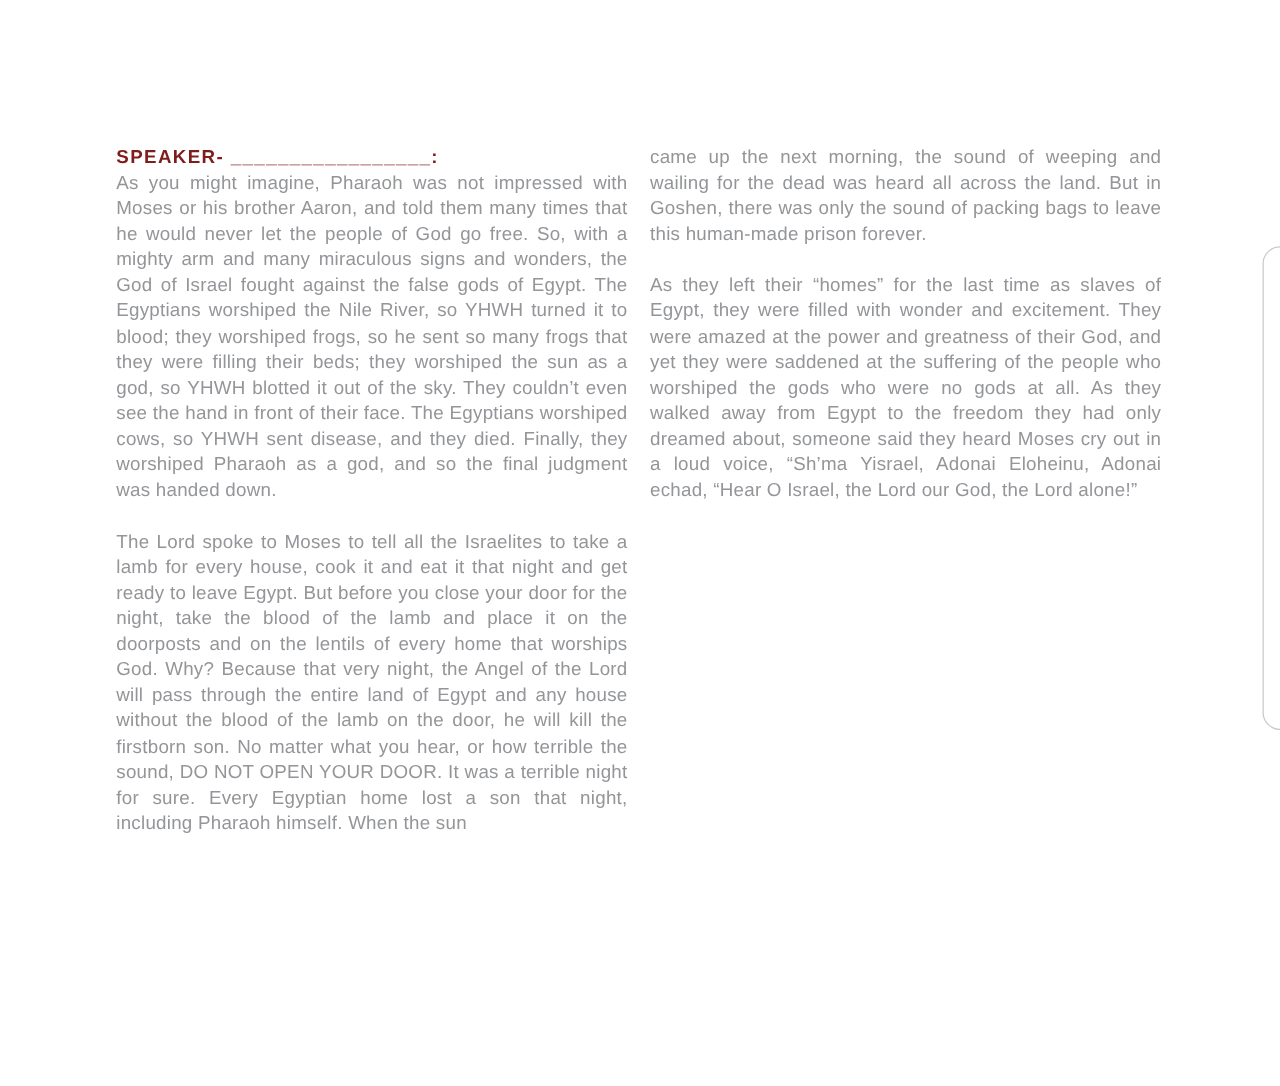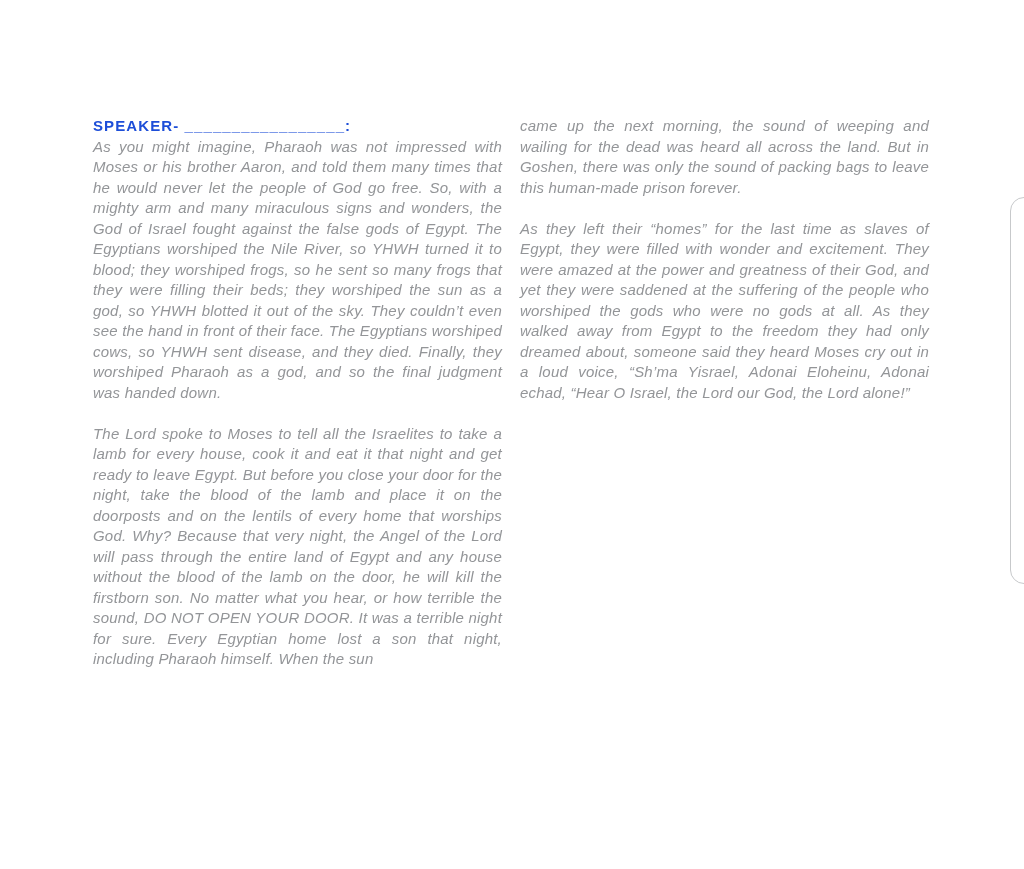--- a/index.html
+++ b/index.html
@@ -18,27 +18,26 @@
     font-size: 15px;
     line-height: 20.5px;
     color: #939598;
     text-align: justify;
     letter-spacing: 0.2px;
   }
   #col-left  { left: 93px; }
   #col-right { left: 520px; }
   .column p {
     margin: 0 0 20.5px 0;
-    font-style: italic;
   }
   .column p:last-child { margin-bottom: 0; }
   .speaker-heading {
     font-size: 15px;
     font-weight: 700;
-    color: #1d4ed8;
+    color: #7f1d1d;
     letter-spacing: 1.1px;
     margin: 0;
     line-height: 20.5px;
     text-align: left;
   }
   .next-page-edge {
     position: absolute;
     left: 1010px;
     top: 197px;
     width: 60px;

